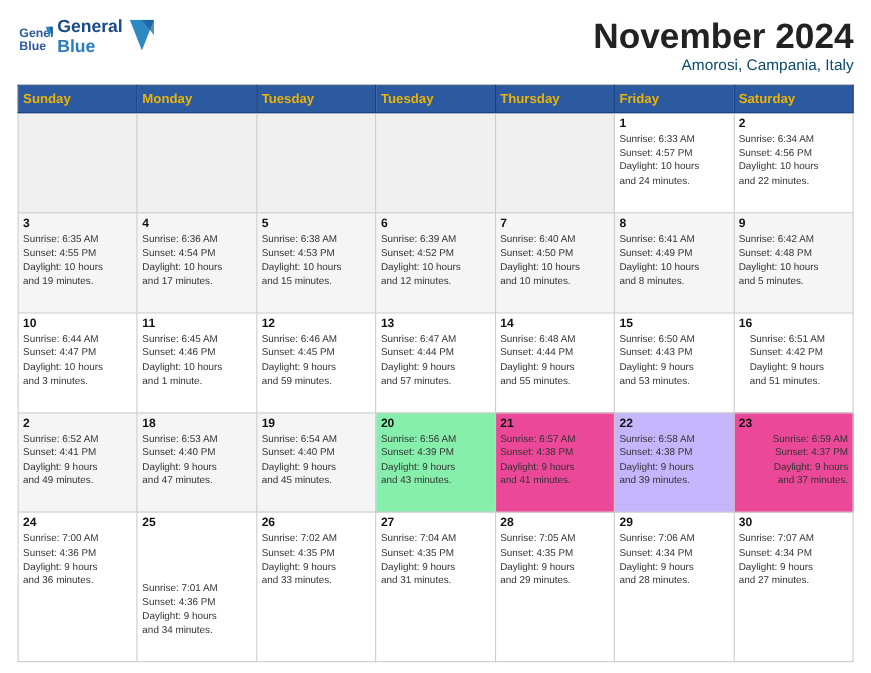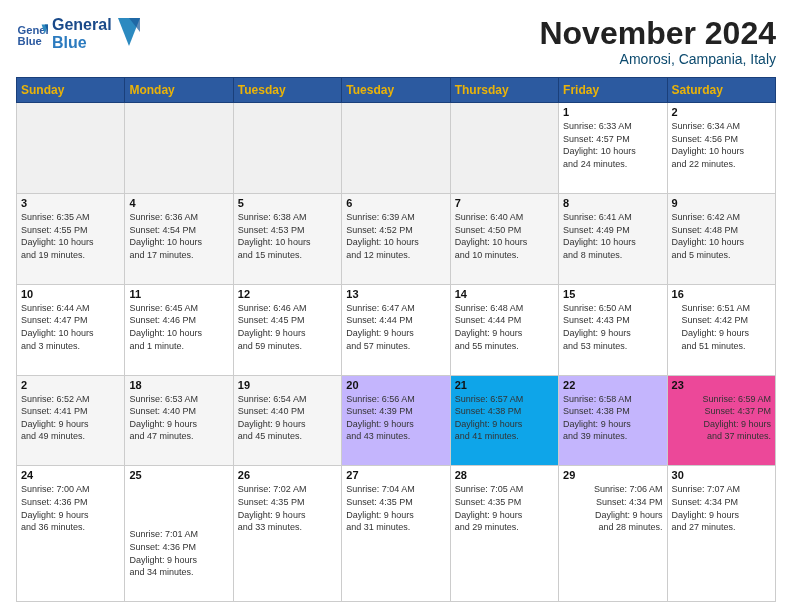--- a/index.html
+++ b/index.html
@@ -266,28 +266,28 @@
 Daylight: 9 hours
 and 47 minutes.</div>
           </td>
           <td style="background: rgb(245, 245, 245);">
             <span class="day-num">19</span>
             <div class="day-detail" style="white-space: pre-line;">Sunrise: 6:54 AM
 Sunset: 4:40 PM
 Daylight: 9 hours
 and 45 minutes.</div>
           </td>
-          <td style="background: #c4b5fd;">
+          <td style="background: #86efac;">
             <span class="day-num">20</span>
             <div class="day-detail" style="white-space: pre-line;">Sunrise: 6:56 AM
 Sunset: 4:39 PM
 Daylight: 9 hours
 and 43 minutes.</div>
           </td>
-          <td style="background: #0ea5e9; margin-left: 44px;">
+          <td style="background: #ec4899; margin-left: 44px;">
             <span class="day-num">21</span>
             <div class="day-detail" style="white-space: pre-line;">Sunrise: 6:57 AM
 Sunset: 4:38 PM
 Daylight: 9 hours
 and 41 minutes.</div>
           </td>
           <td style="background: #c4b5fd;">
             <span class="day-num">22</span>
             <div class="day-detail" style="white-space: pre-line;">Sunrise: 6:58 AM
 Sunset: 4:38 PM
@@ -333,21 +333,21 @@
           </td>
           <td>
             <span class="day-num">28</span>
             <div class="day-detail" style="white-space: pre-line;">Sunrise: 7:05 AM
 Sunset: 4:35 PM
 Daylight: 9 hours
 and 29 minutes.</div>
           </td>
           <td>
             <span class="day-num">29</span>
-            <div class="day-detail" style="white-space: pre-line; text-align: right;">Sunrise: 7:06 AM
+            <div class="day-detail" style="white-space: pre-line;">Sunrise: 7:06 AM
 Sunset: 4:34 PM
 Daylight: 9 hours
 and 28 minutes.</div>
           </td>
           <td>
             <span class="day-num">30</span>
             <div class="day-detail" style="white-space: pre-line;">Sunrise: 7:07 AM
 Sunset: 4:34 PM
 Daylight: 9 hours
 and 27 minutes.</div>

